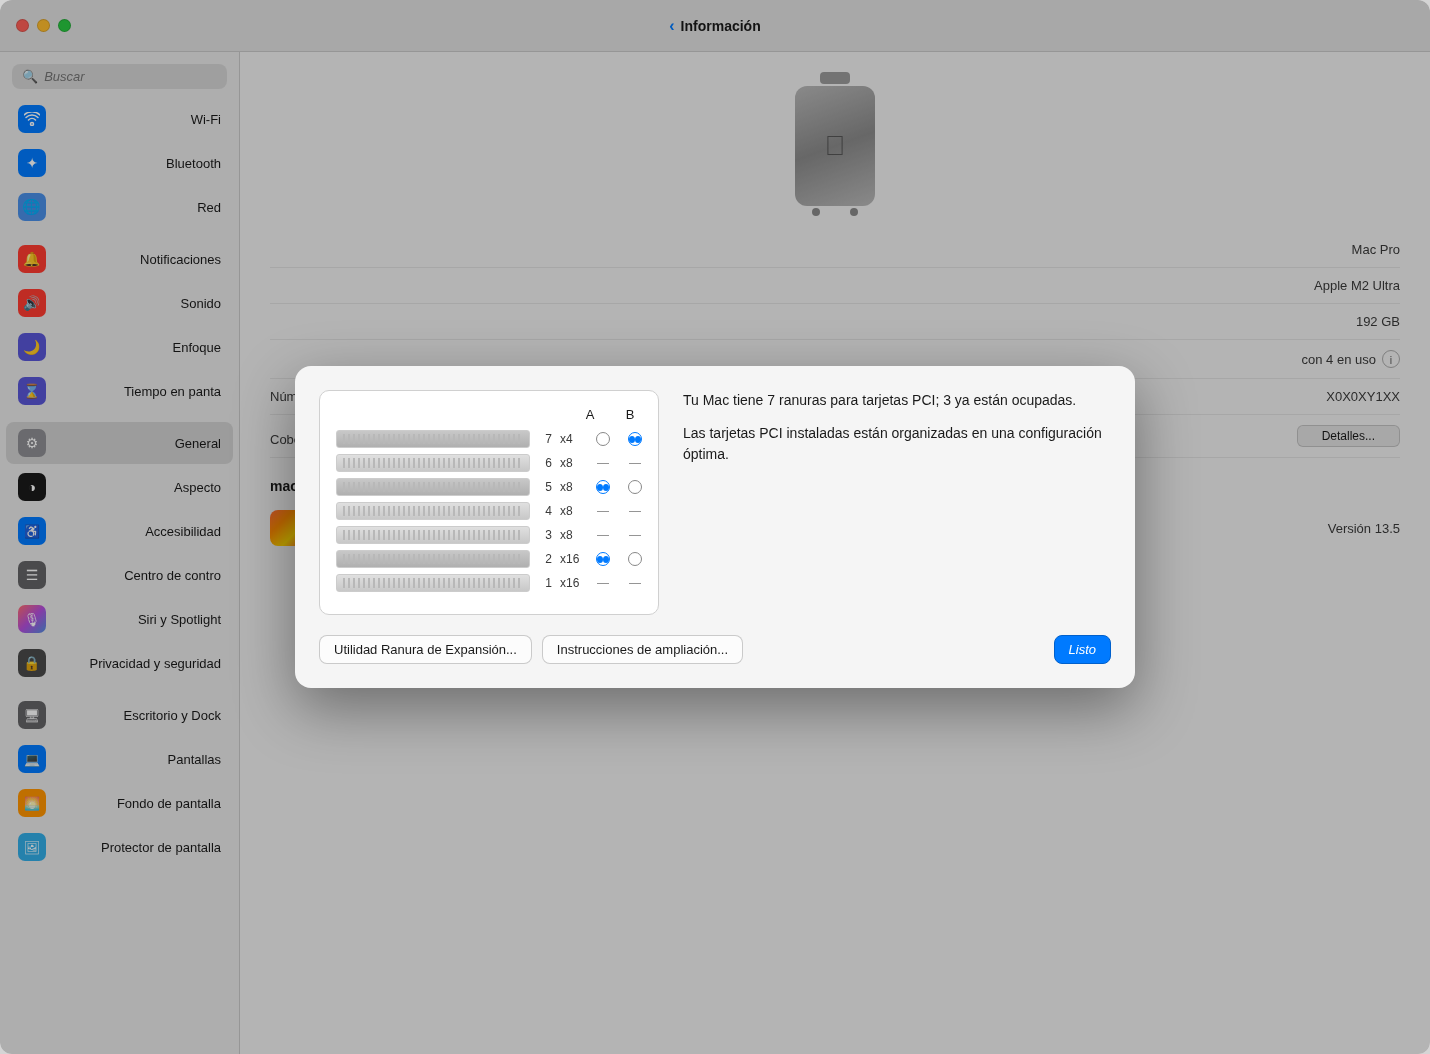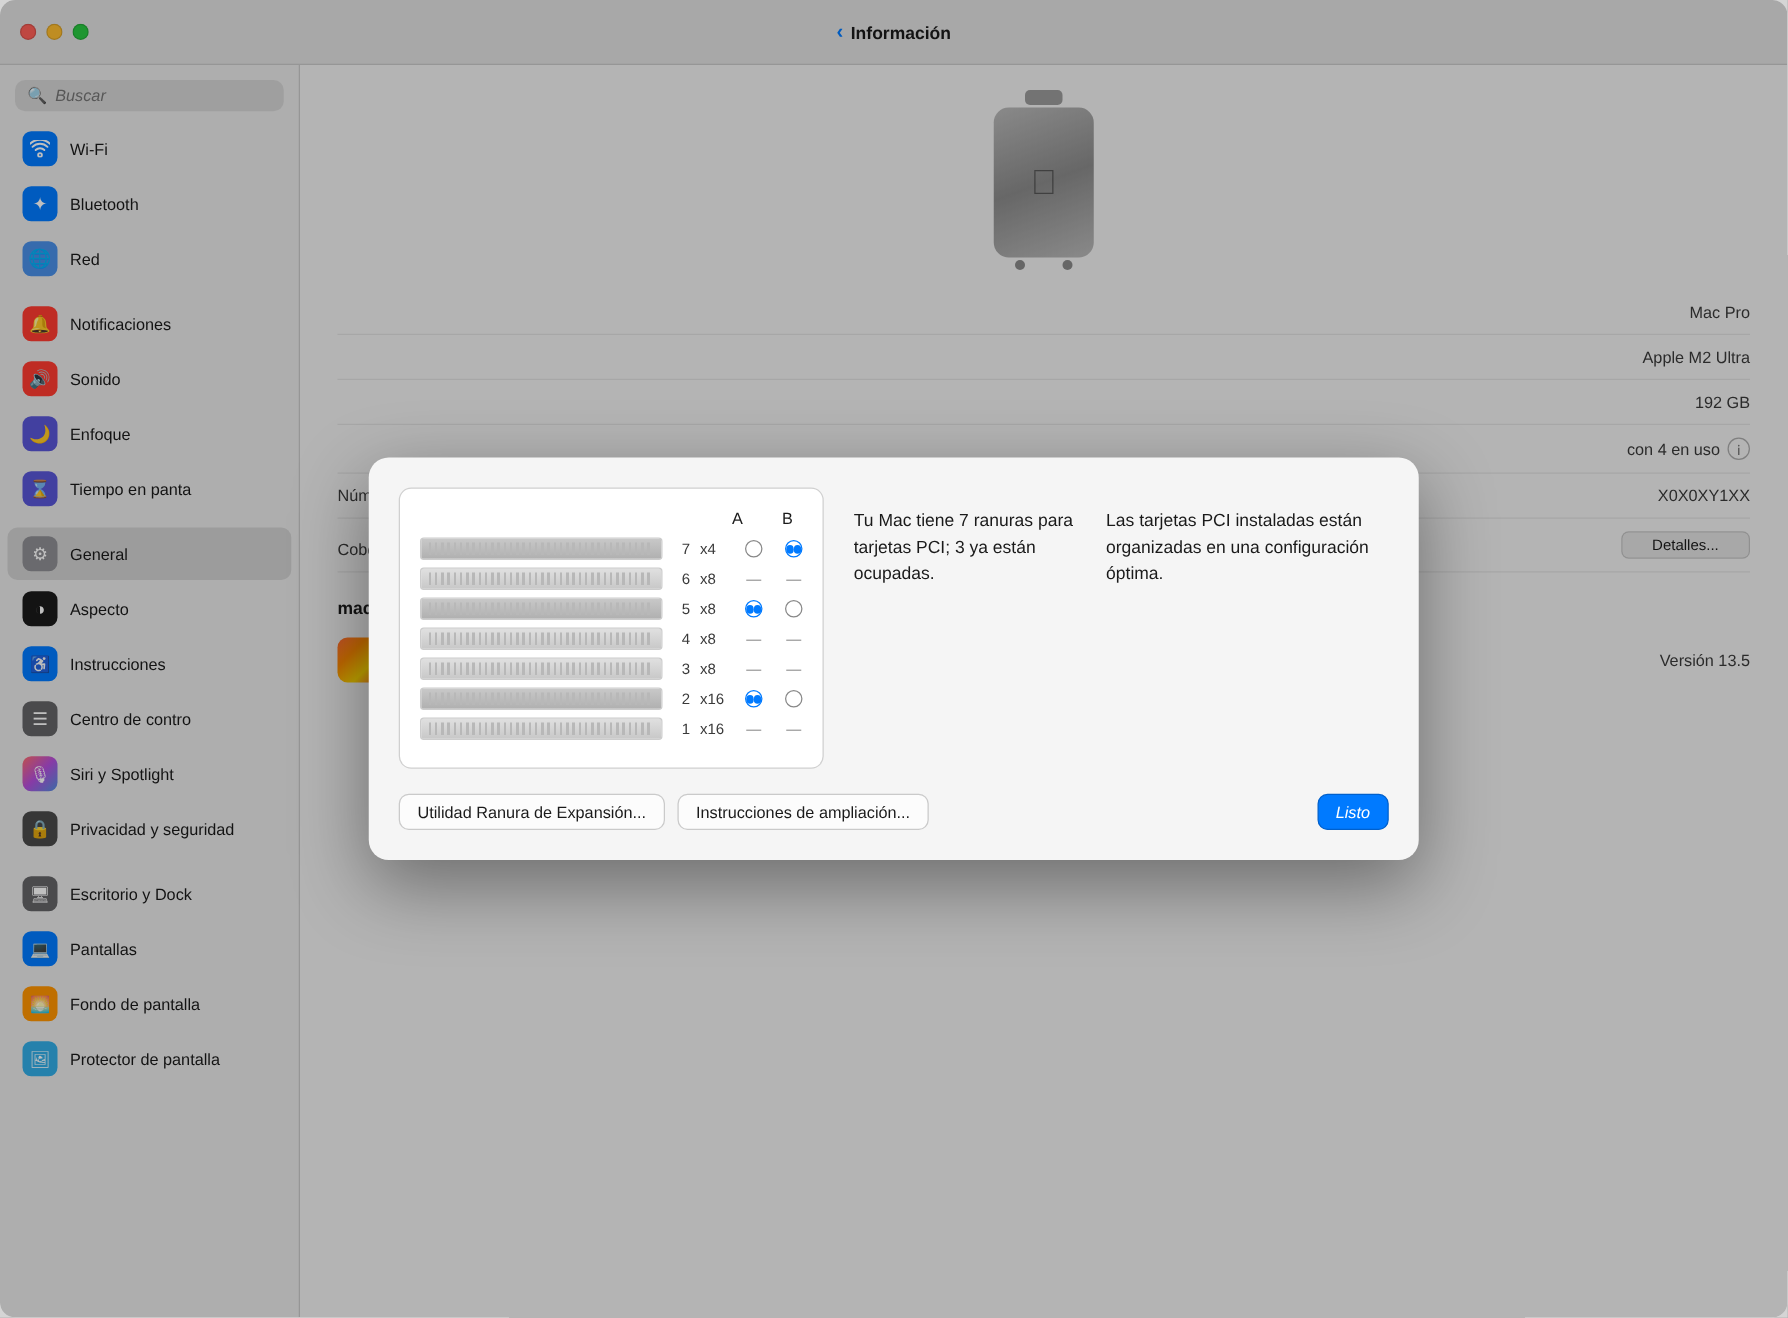--- a/index.html
+++ b/index.html
@@ -109,20 +109,21 @@
     }
 
     .sidebar-item {
       display: flex;
       align-items: center;
       padding: 7px 12px;
       gap: 10px;
       cursor: pointer;
       border-radius: 8px;
       margin: 1px 6px;
+      justify-content: space-between;
     }
     .sidebar-item.active { background: rgba(0,0,0,0.1); }
 
     .sidebar-icon {
       width: 28px;
       height: 28px;
       border-radius: 7px;
       display: flex;
       align-items: center;
       justify-content: center;
@@ -393,23 +394,22 @@
       align-items: center;
       justify-content: center;
       font-size: 12px;
       color: #888;
     }
 
     
     .modal-description {
       flex: 1;
       display: flex;
-      flex-direction: row;
+      flex-direction: column;
       gap: 12px;
-      margin-top: 16px;
     }
     .modal-desc-text {
       font-size: 14px;
       color: #1a1a1a;
       line-height: 1.5;
     }
 
     
     .modal-footer {
       display: flex;
@@ -530,21 +530,21 @@
         <div class="sidebar-icon icon-appearance">
           <span style="font-size:14px;">◑</span>
         </div>
         <span class="sidebar-label">Aspecto</span>
       </div>
 
       <div class="sidebar-item">
         <div class="sidebar-icon icon-accessibility">
           <span style="font-size:13px;">♿</span>
         </div>
-        <span class="sidebar-label">Instrucciones</span>
+        <span class="sidebar-label">Accesibilidad</span>
       </div>
 
       <div class="sidebar-item">
         <div class="sidebar-icon icon-control">
           <span style="font-size:14px;">☰</span>
         </div>
         <span class="sidebar-label">Centro de contro</span>
       </div>
 
       <div class="sidebar-item">

